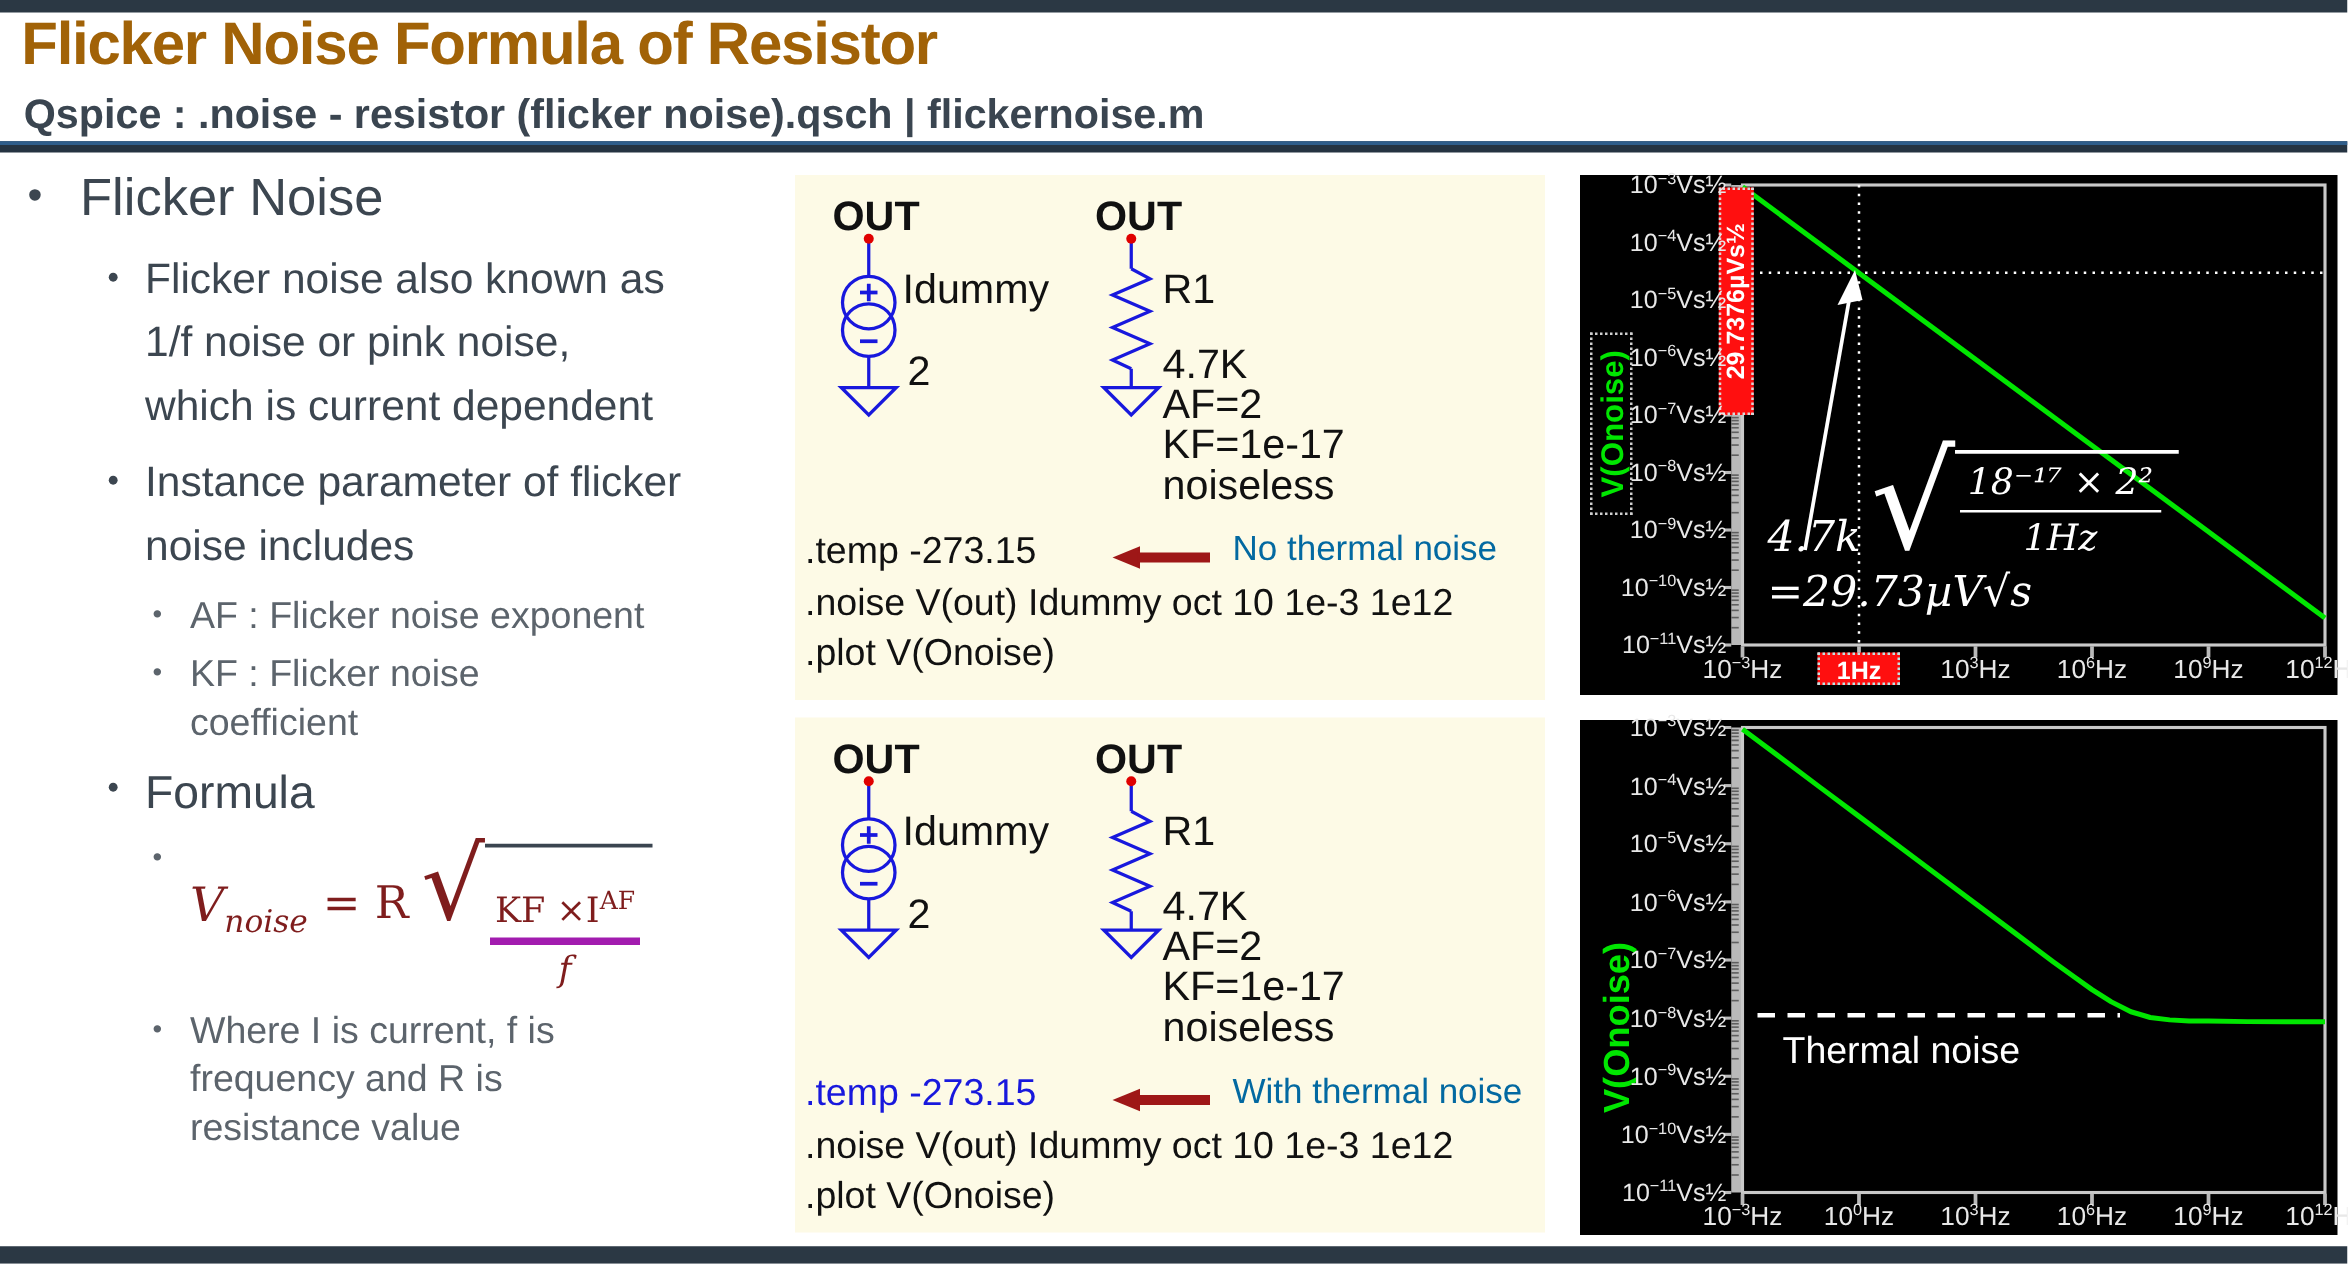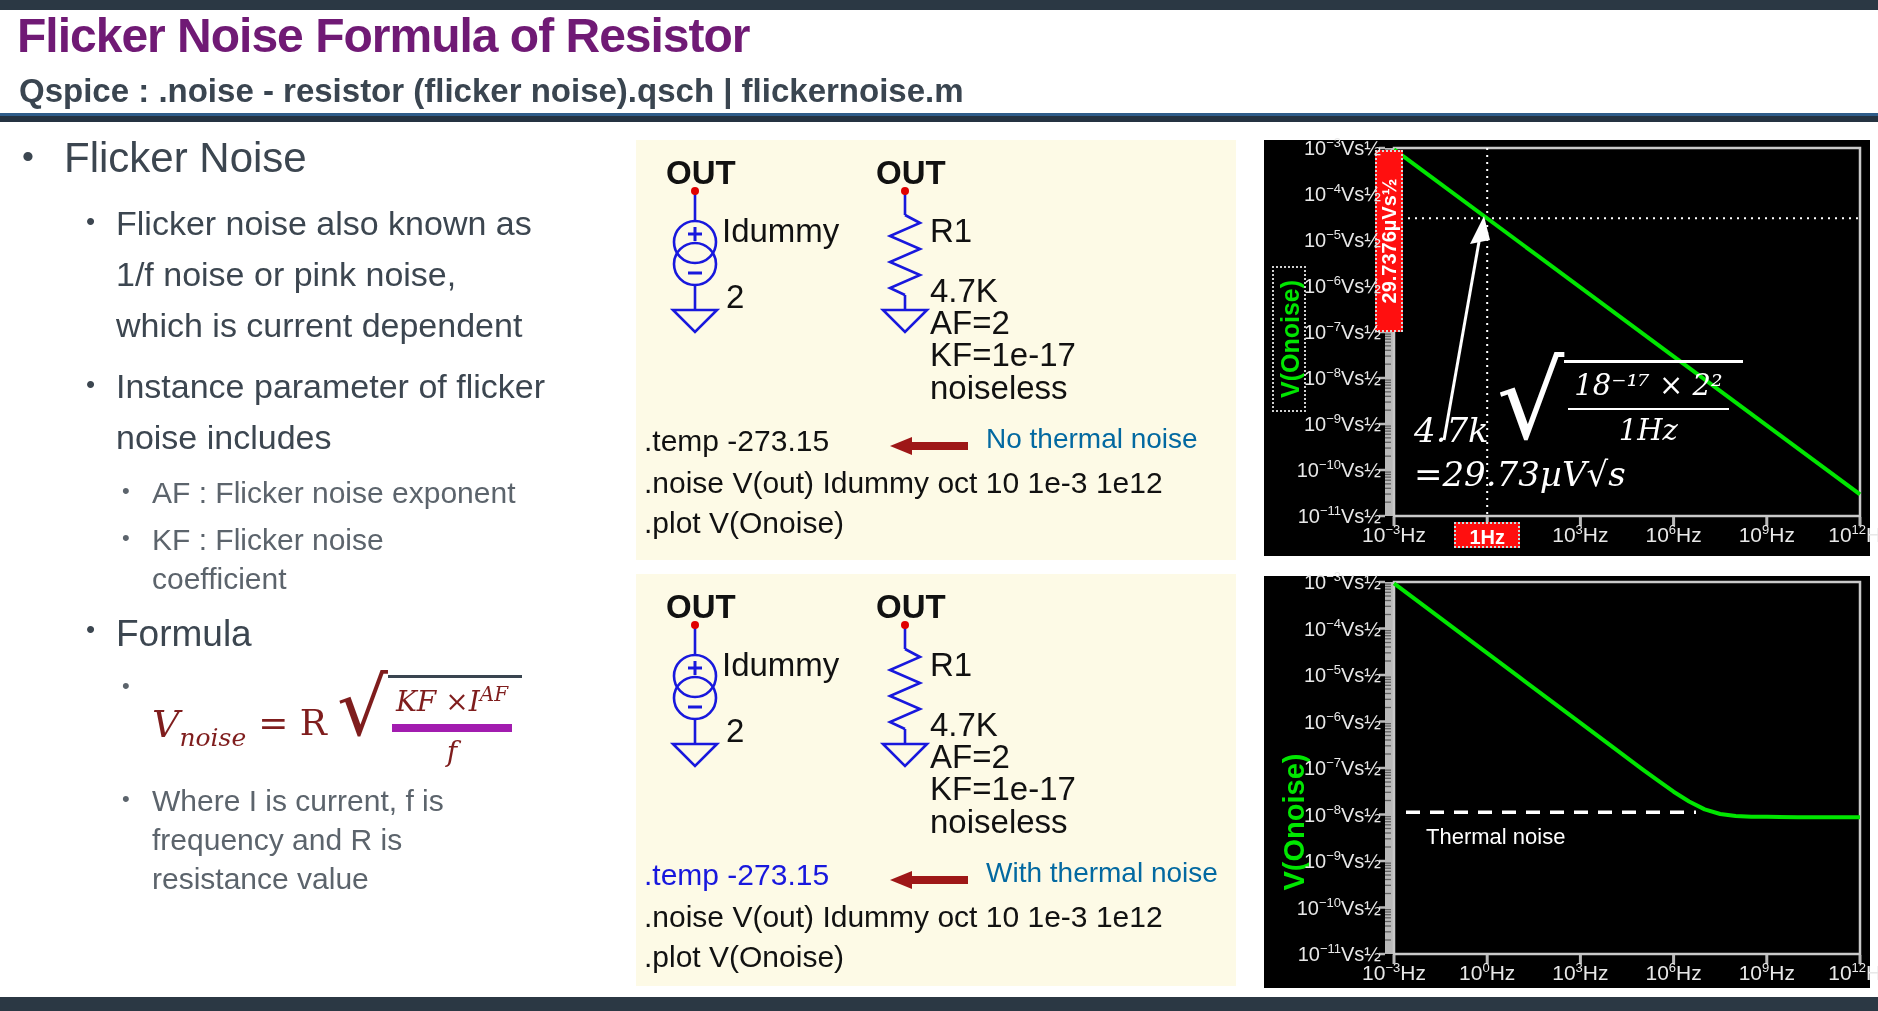--- a/index.html
+++ b/index.html
@@ -1,21 +1,21 @@
 <!DOCTYPE html>
 <html><head>
 <meta charset="utf-8">
 <style>
   html,body{margin:0;padding:0;}
   body{width:1878px;height:1011px;position:relative;background:#fff;overflow:hidden;
        font-family:"Liberation Sans",sans-serif;}
   .bar{position:absolute;left:0;width:1878px;background:#2b3844;}
   #topbar{top:0;height:10px;}
   #bottombar{top:997px;height:14px;}
-  #title{position:absolute;left:17px;top:8px;font-size:48px;font-weight:bold;color:#701a75;letter-spacing:-1px;}
+  #title{position:absolute;left:17px;top:8px;font-size:48px;font-weight:bold;color:#a16207;letter-spacing:-1px;}
   #subtitle{position:absolute;left:19px;top:72px;font-size:33px;font-weight:bold;color:#3a4550;}
   #divider{position:absolute;left:0;top:113px;width:1878px;height:9px;background:#253341;border-top:3px solid #2f5d8a;box-sizing:border-box;}
 
   
   #leftcol{position:absolute;left:22px;top:134px;width:610px;color:#3c4650;}
   .li{display:flex;align-items:flex-start;}
   .dot{flex:none;}
   .l1{font-size:42px;margin-bottom:16px;}
   .l1 .dot{width:42px;font-size:34px;padding-top:3px;}
   .l2{font-size:34px;line-height:1.5;margin-bottom:10px;}
@@ -27,21 +27,21 @@
 
   
   .mathf{display:inline-flex;align-items:flex-start;font-family:"DejaVu Serif",serif;color:#7f1d1d;}
   .mv{font-size:38px;font-style:italic;margin-top:32px;}
   .mv sub{font-size:25px;font-style:italic;}
   .meq{font-size:36px;margin:32px 8px 0 12px;}
   .fsqrt{font-style:normal;font-weight:normal;}
   .fsqrt2{font-size:80px;line-height:80px;margin-left:2px;}
   .frac{display:inline-flex;flex-direction:column;align-items:center;}
   .frac2{margin-top:7px;border-top:3px solid #3a4550;padding:3px 10px 0 4px;}
-  .num2{font-size:28px;font-style:italic;border-bottom:8px solid #a21caf;padding:0 4px 4px;}
+  .num2{font-size:28px;border-bottom:6px solid #a21caf;padding:0 4px 4px;margin-top:26px;}
   .num2 sup{font-size:20px;}
   .den2{font-size:28px;font-style:italic;padding-top:2px;}
   .l3f{margin:6px 0 10px 0;}
   .l3b .txt{width:345px;}
 
   
   .circuit{position:absolute;left:636px;width:600px;background:#fdfae6;}
   #circ0{top:140px;height:420px;}
   #circ1{top:574px;height:412px;}
   .circuit .lbl{position:absolute;font-size:33px;color:#111;white-space:nowrap;}
@@ -71,21 +71,21 @@
           border:2px dotted #d8d8d8;box-sizing:border-box;white-space:nowrap;}
   
   #formula1{position:absolute;left:150px;top:212px;color:#fff;font-family:"DejaVu Serif","DejaVu Sans",serif;font-style:italic;}
   .f1row{display:flex;align-items:flex-start;}
   .f1factor{font-size:34px;margin-top:58px;}
   .fsqrt1{font-size:106px;line-height:100px;margin-left:8px;color:#fff;}
   .frac1{margin-top:8px;border-top:3px solid #fff;padding:5px 14px 0 4px;}
   .frac1 .num{font-size:29px;border-bottom:2px solid #fff;padding:0 6px 6px;white-space:nowrap;}
   .frac1 .den{font-size:29px;padding-top:3px;}
   .f1res{font-size:34px;margin-top:2px;}
-  .thermal-label{position:absolute;left:162px;top:248px;font-size:22px;color:#fff;}
+  .thermal-label{position:absolute;left:162px;top:248px;font-size:30px;color:#fff;}
 </style>
 </head>
 <body>
 
 <div class="bar" id="topbar"></div>
 <div id="title">Flicker Noise Formula of Resistor</div>
 <div id="subtitle">Qspice : .noise - resistor (flicker noise).qsch | flickernoise.m</div>
 <div id="divider"></div>
 
 <div id="leftcol">

